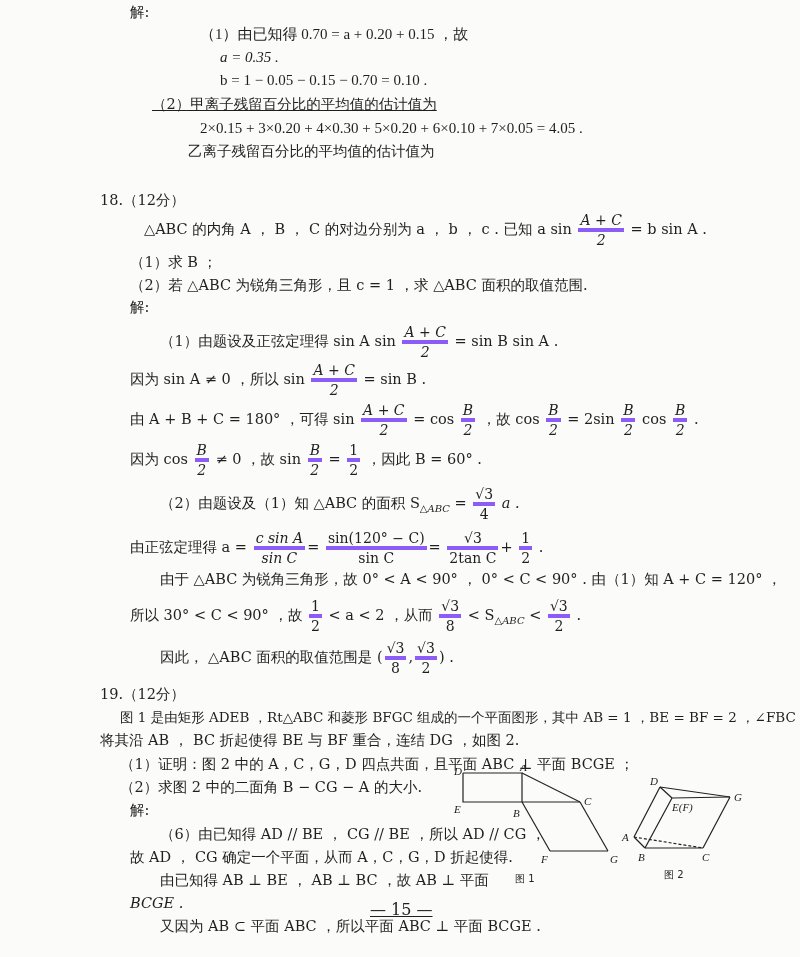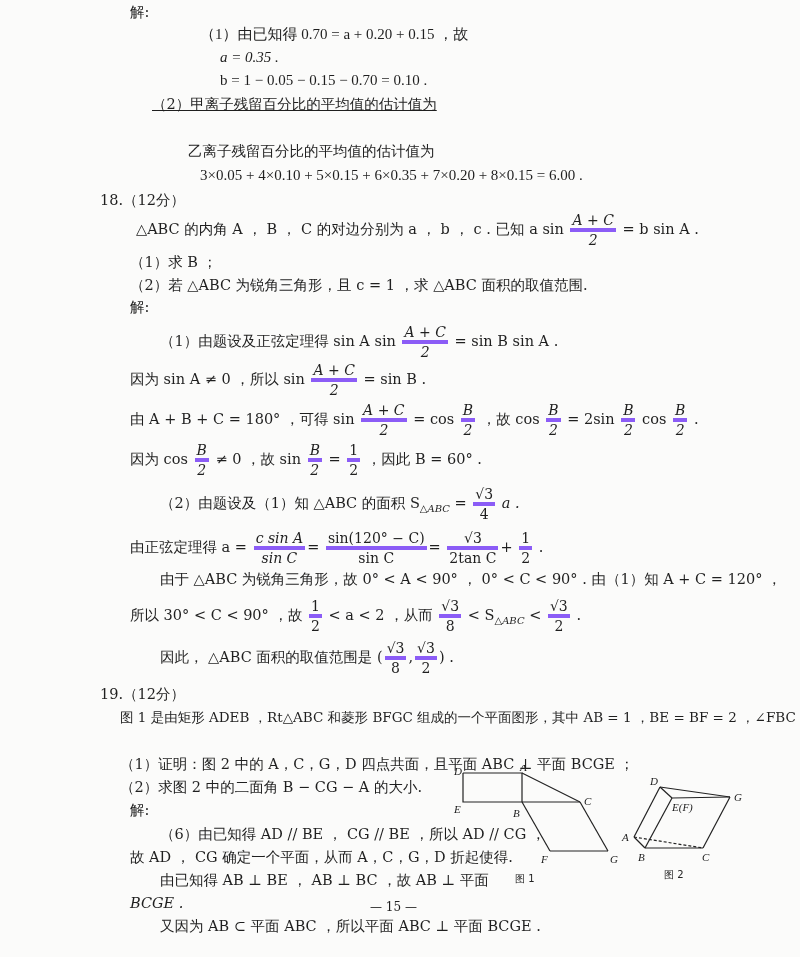--- a/index.html
+++ b/index.html
@@ -11,39 +11,39 @@
     position: relative;
   }
   .page { position: absolute; left: 0; top: 0; width: 800px; height: 957px; }
   .line { position: absolute; font-size: 14.5px; line-height: 20px; white-space: nowrap; }
   .m { font-family: "Liberation Serif", "DejaVu Serif", serif; font-size: 15px; }
   .i { font-style: italic; }
   .frac { display: inline-block; vertical-align: middle; text-align: center; margin: 0 2px; }
   .frac > span { display: block; line-height: 16px; font-size: 14px; padding: 0 2px; }
   .frac > span.num { border-bottom: 4px solid #8b5cf6; }
   .sub { font-size: 10px; vertical-align: -4px; font-style: italic; }
-  .pagenum { position: absolute; left: 370px; top: 900px; font-size: 12px; }
+  .pagenum { position: absolute; left: 370px; top: 900px; font-size: 16px; text-decoration: underline; }
   svg text { font-family: "Liberation Serif", serif; font-style: italic; font-size: 11px; fill: #222; }
   svg text.cap { font-style: normal; font-family: "DejaVu Sans", sans-serif; font-size: 10px; }
 </style>
 </head>
 <body>
 
 <div class="page">
 
   <div class="line" style="left:130px;top:2px;">解:</div>
   <div class="line m" style="left:160px;top:24px;margin-left:40px;">（1）由已知得 0.70 = a + 0.20 + 0.15 ，故</div>
   <div class="line m i" style="left:220px;top:47px;">a = 0.35 .</div>
   <div class="line m" style="left:220px;top:70px;">b = 1 − 0.05 − 0.15 − 0.70 = 0.10 .</div>
   <div class="line" style="left:152px;top:94px;text-decoration:underline;">（2）甲离子残留百分比的平均值的估计值为</div>
+  <div class="line m" style="left:200px;top:118px;">2×0.15 + 3×0.20 + 4×0.30 + 5×0.20 + 6×0.10 + 7×0.05 = 4.05 .</div>
   <div class="line" style="left:188px;top:141px;">乙离子残留百分比的平均值的估计值为</div>
-  <div class="line m" style="left:200px;top:165px;">3×0.05 + 4×0.10 + 5×0.15 + 6×0.35 + 7×0.20 + 8×0.15 = 6.00 .</div>
 
   <div class="line" style="left:100px;top:190px;">18.（12分）</div>
-  <div class="line" style="left:136px;top:212px;">
+  <div class="line" style="left:144px;top:212px;">
     <span>△ABC 的内角 A ， B ， C 的对边分别为 a ， b ， c . 已知 a sin</span>
     <span class="frac i"><span class="num">A + C</span><span>2</span></span>
     <span>= b sin A .</span>
   </div>
   <div class="line" style="left:130px;top:252px;">（1）求 B ；</div>
   <div class="line" style="left:130px;top:275px;">（2）若 △ABC 为锐角三角形，且 c = 1 ，求 △ABC 面积的取值范围.</div>
   <div class="line" style="left:130px;top:297px;">解:</div>
 
   <div class="line" style="left:160px;top:324px;">
     <span>（1）由题设及正弦定理得 sin A sin</span>
@@ -100,20 +100,21 @@
     <span>&lt; S</span><span class="sub">△ABC</span> &lt;
     <span class="frac"><span class="num">√3</span><span>2</span></span>
     <span>.</span>
   </div>
   <div class="line" style="left:160px;top:640px;">
     <span>因此， △ABC 面积的取值范围是 (</span><span class="frac"><span class="num">√3</span><span>8</span></span><span>,</span><span class="frac"><span class="num">√3</span><span>2</span></span><span>) .</span>
   </div>
 
   <div class="line" style="left:100px;top:684px;">19.（12分）</div>
   <div class="line" style="left:120px;top:707px;font-size:13.5px;">图 1 是由矩形 ADEB ，Rt△ABC 和菱形 BFGC 组成的一个平面图形，其中 AB = 1 ，BE = BF = 2 ，∠FBC = 60° .</div>
+  <div class="line" style="left:100px;top:730px;">将其沿 AB ， BC 折起使得 BE 与 BF 重合，连结 DG ，如图 2.</div>
   <div class="line" style="left:120px;top:754px;text-align:center;">（1）证明：图 2 中的 A，C，G，D 四点共面，且平面 ABC ⊥ 平面 BCGE ；</div>
   <div class="line" style="left:120px;top:777px;">（2）求图 2 中的二面角 B − CG − A 的大小.</div>
   <div class="line" style="left:130px;top:800px;">解:</div>
   <div class="line" style="left:160px;top:824px;">（6）由已知得 AD // BE ， CG // BE ，所以 AD // CG ，</div>
   <div class="line" style="left:130px;top:847px;">故 AD ， CG 确定一个平面，从而 A，C，G，D 折起使得.</div>
   <div class="line" style="left:160px;top:870px;">由已知得 AB ⊥ BE ， AB ⊥ BC ，故 AB ⊥ 平面</div>
   <div class="line i" style="left:130px;top:893px;">BCGE .</div>
   <div class="line" style="left:160px;top:916px;text-align:center;">又因为 AB ⊂ 平面 ABC ，所以平面 ABC ⊥ 平面 BCGE .</div>
 
   <svg style="position:absolute;left:440px;top:765px;" width="200" height="125" viewBox="0 0 200 125">

